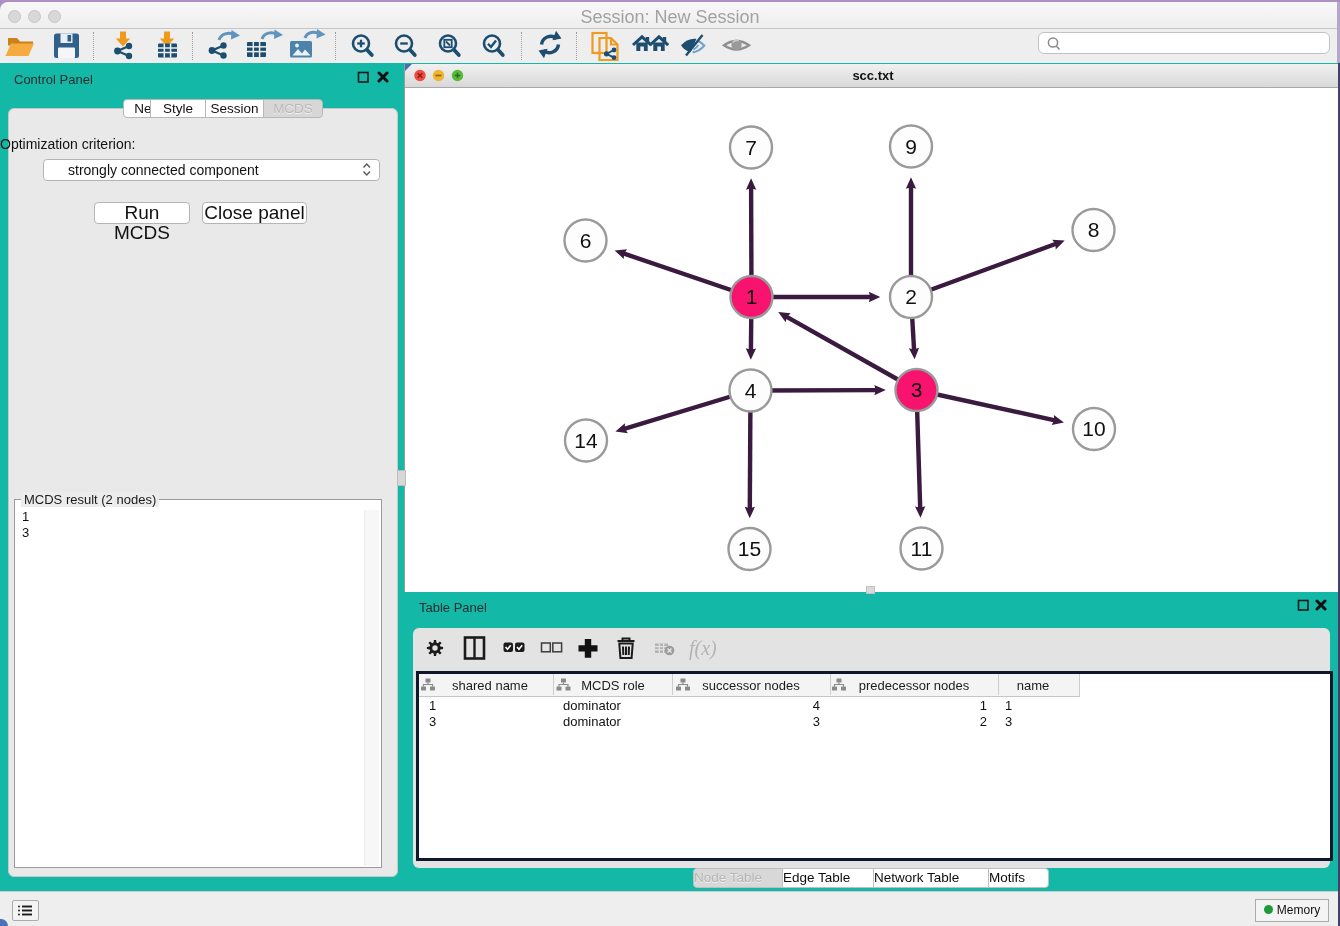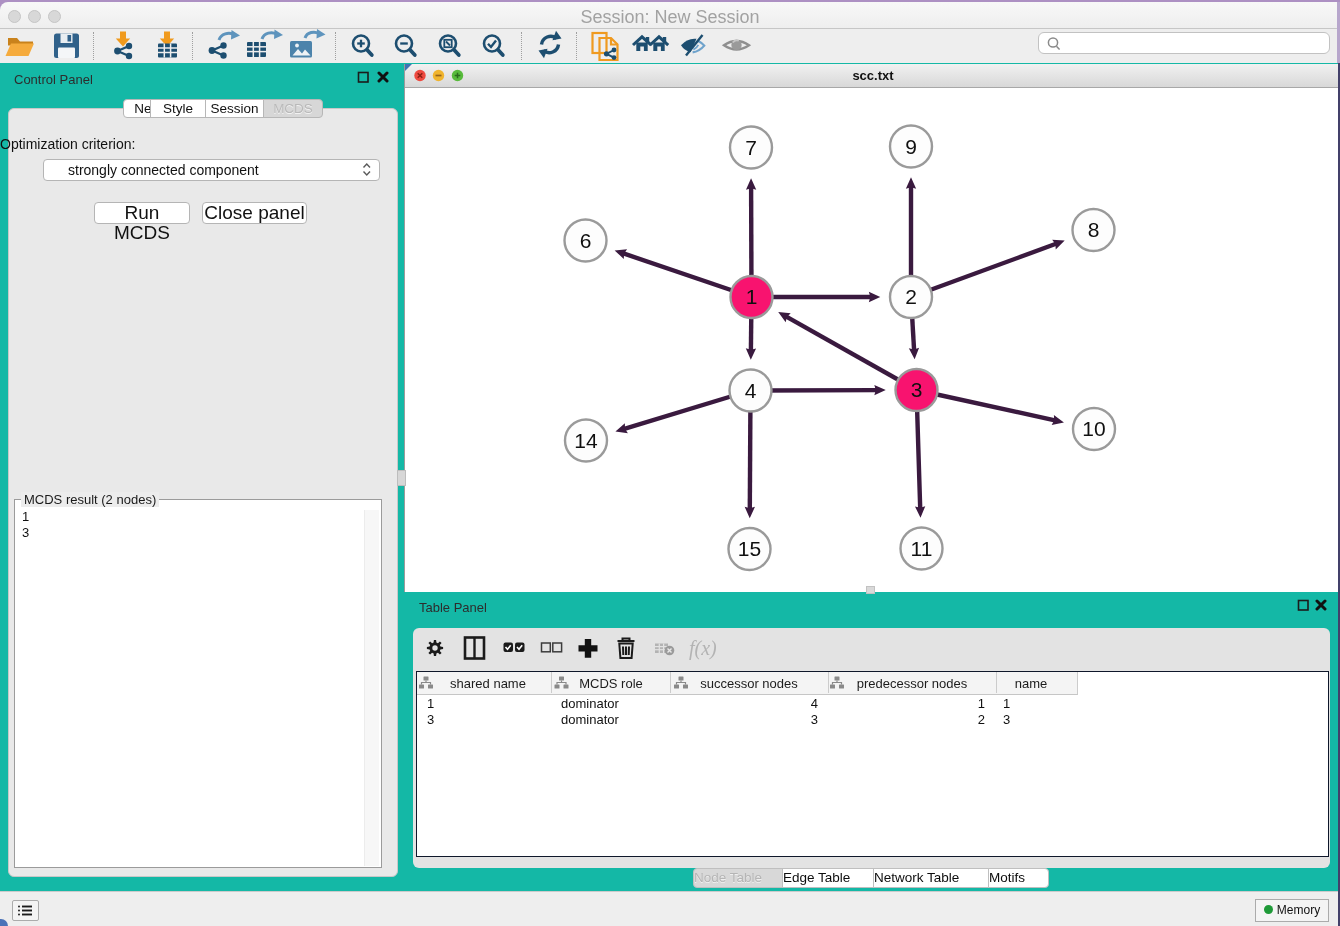--- a/index.html
+++ b/index.html
@@ -22,21 +22,21 @@
 #fieldset{left:14px;top:436px;width:366px;height:367px;border:1px solid #9b9b9b;background:#ffffff;}
 #fieldset-legend{position:absolute;left:6px;top:-8px;background:#ececec;padding:0 3px;font-size:13px;color:#1a1a1a;}
 #fs-scroll{position:absolute;right:2px;top:10px;width:14px;bottom:1px;background:#f7f7f7;border-left:1px solid #ececec;}
 
 #netwin{left:404px;top:1px;width:936px;height:528px;background:#ffffff;border-left:1px solid #9b9b9b;}
 #net-titlebar{position:absolute;left:0;top:0;width:936px;height:23px;background:linear-gradient(#f1f1f1,#d8d8d8);border-bottom:1px solid #a8a8a8;}
 #net-title{position:absolute;top:4px;left:0;width:100%;text-align:center;font-size:13px;font-weight:bold;color:#111111;}
 
 #tp-title{left:419px;top:537px;font-size:13px;color:#2d2d2d;}
 #tp-box{left:413px;top:565px;width:917px;height:240px;background:#e3e3e3;border-radius:6px;}
-#tp-white{position:absolute;left:3px;top:43px;width:911px;height:184px;background:#ffffff;border:1px solid #0f172a;}
+#tp-white{position:absolute;left:3px;top:43px;width:911px;height:184px;background:#ffffff;border:3px solid #0f172a;}
 .th-sep{position:absolute;top:0;height:21px;width:1px;background:#cccccc;}
 .btab{position:absolute;top:805px;height:18px;border:1px solid #bfbfbf;background:#ffffff;font-size:13.5px;color:#0d0d0d;text-align:left;line-height:18px;}
 #statusbar{left:0;top:891px;width:1340px;height:35px;background:#eeeeee;border-top:1px solid #cbcbcb;}
 #memorybtn{position:absolute;right:11px;top:7px;width:72px;height:21px;background:#f4f4f4;border:1px solid #ababab;font-size:12px;color:#111111;line-height:21px;text-align:center;}
 #listbtn{position:absolute;left:12px;top:8px;width:25px;height:19px;background:#f4f4f4;border:1px solid #ababab;border-radius:2px;}
 #rightedge{left:1338px;top:63px;width:2px;height:863px;background:#43406a;}
 </style>
 </head>
 <body>
 <div class="abs" id="titlebar">

